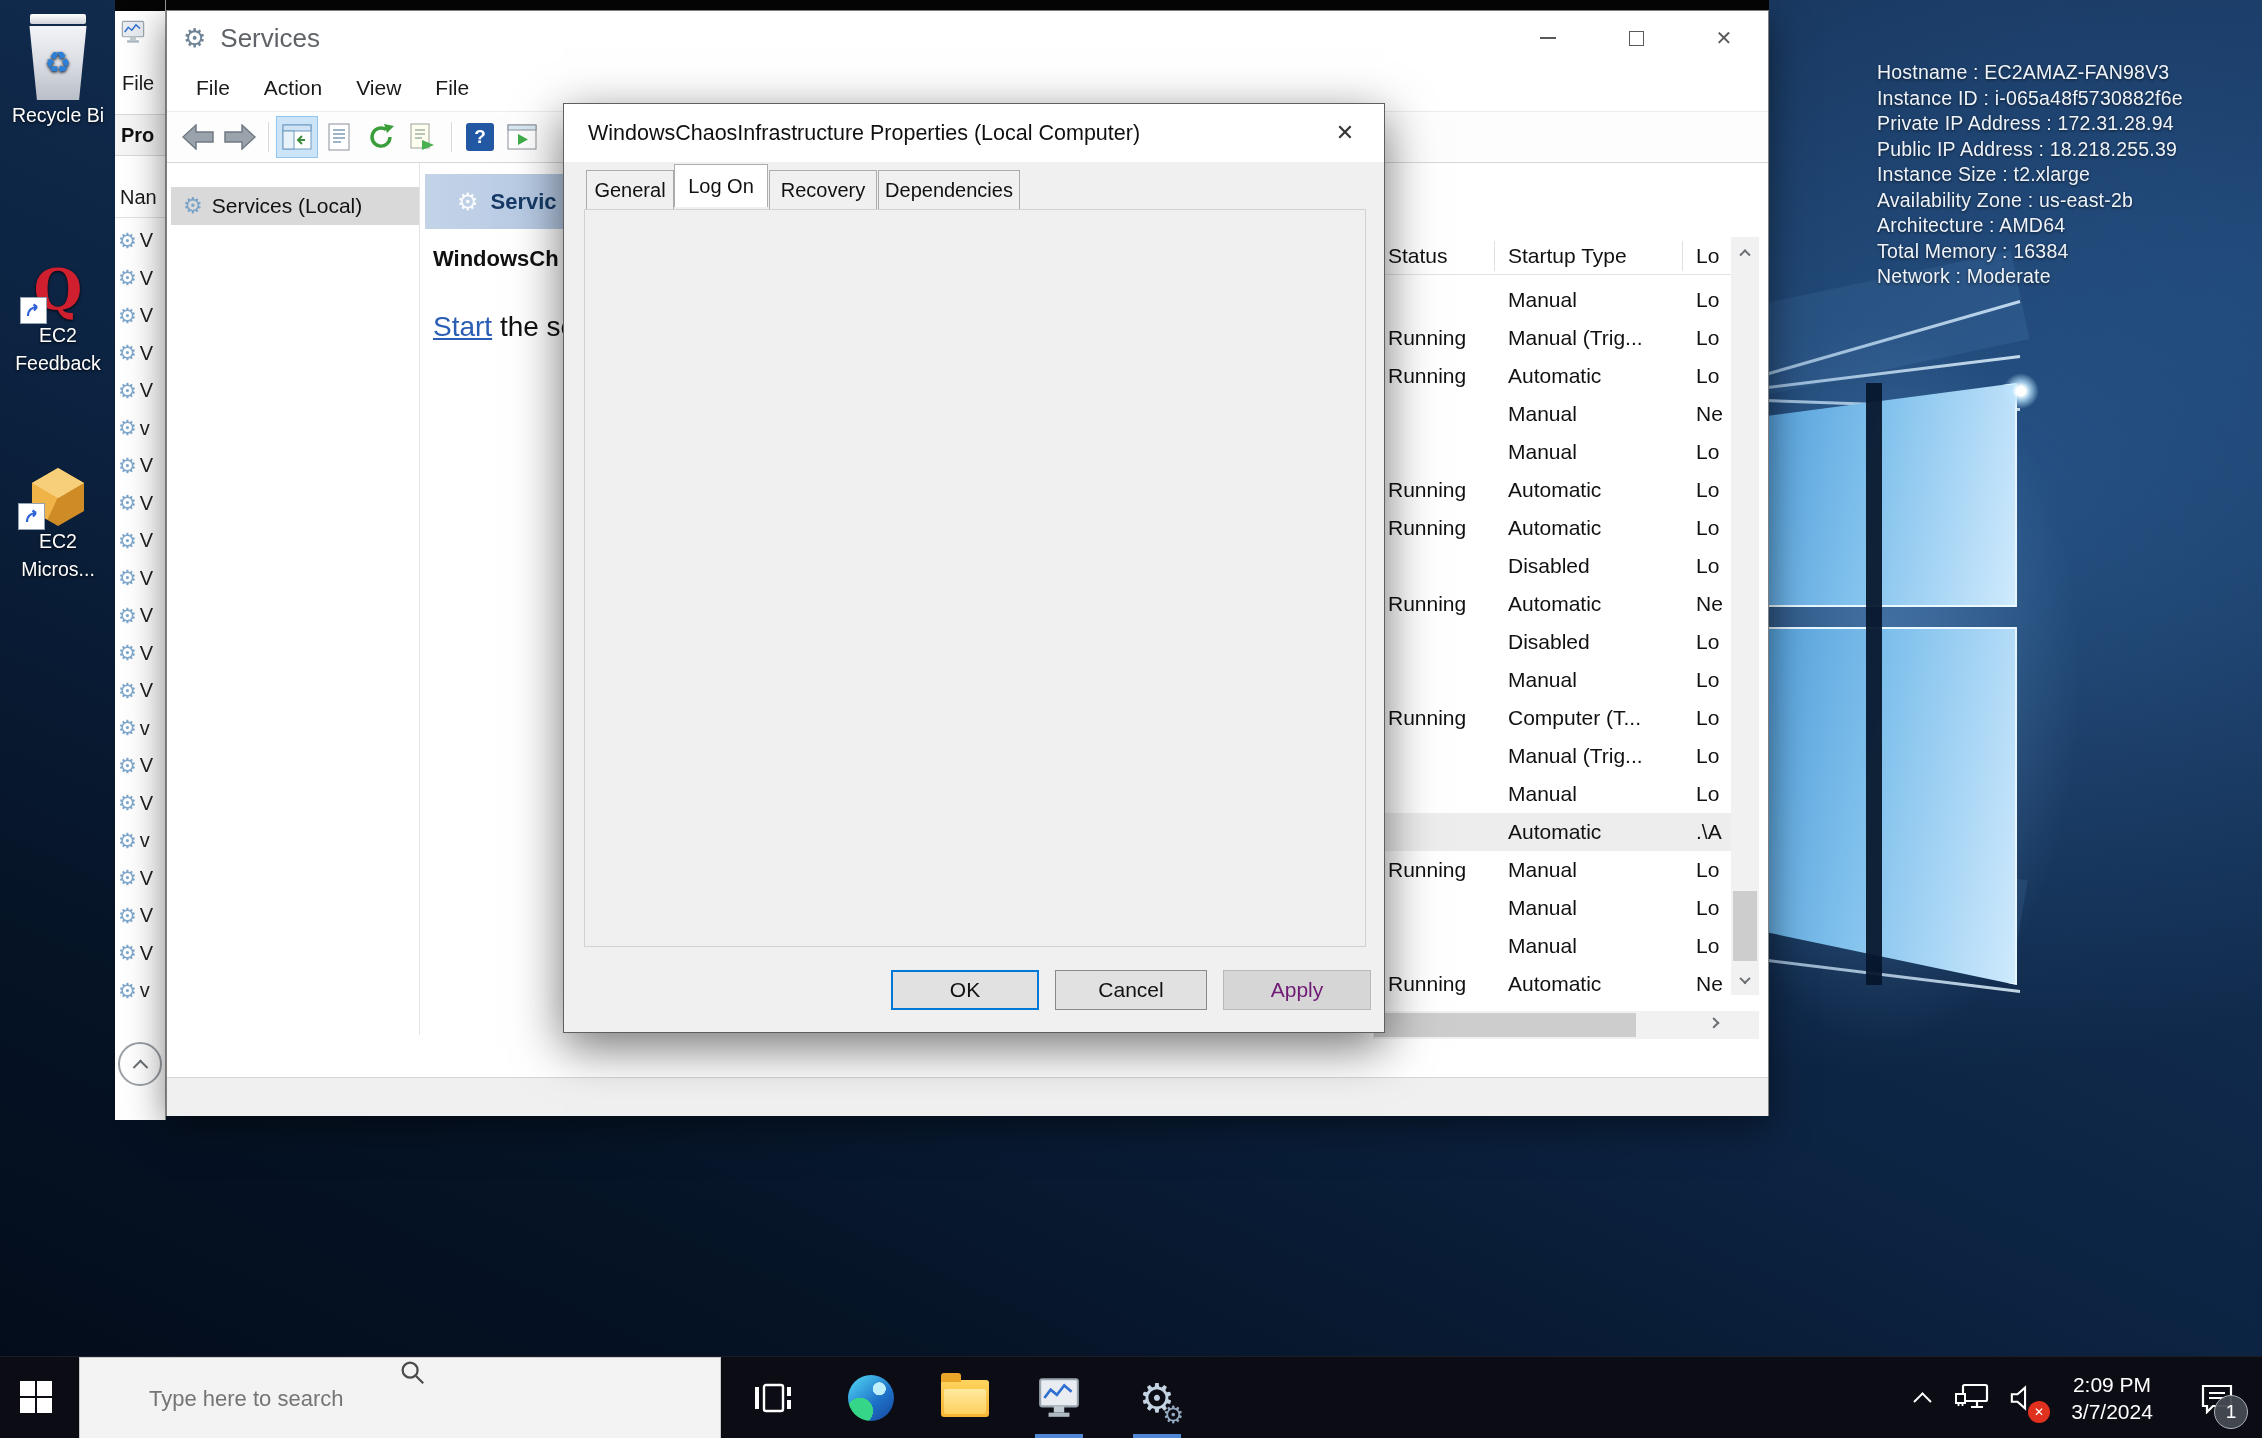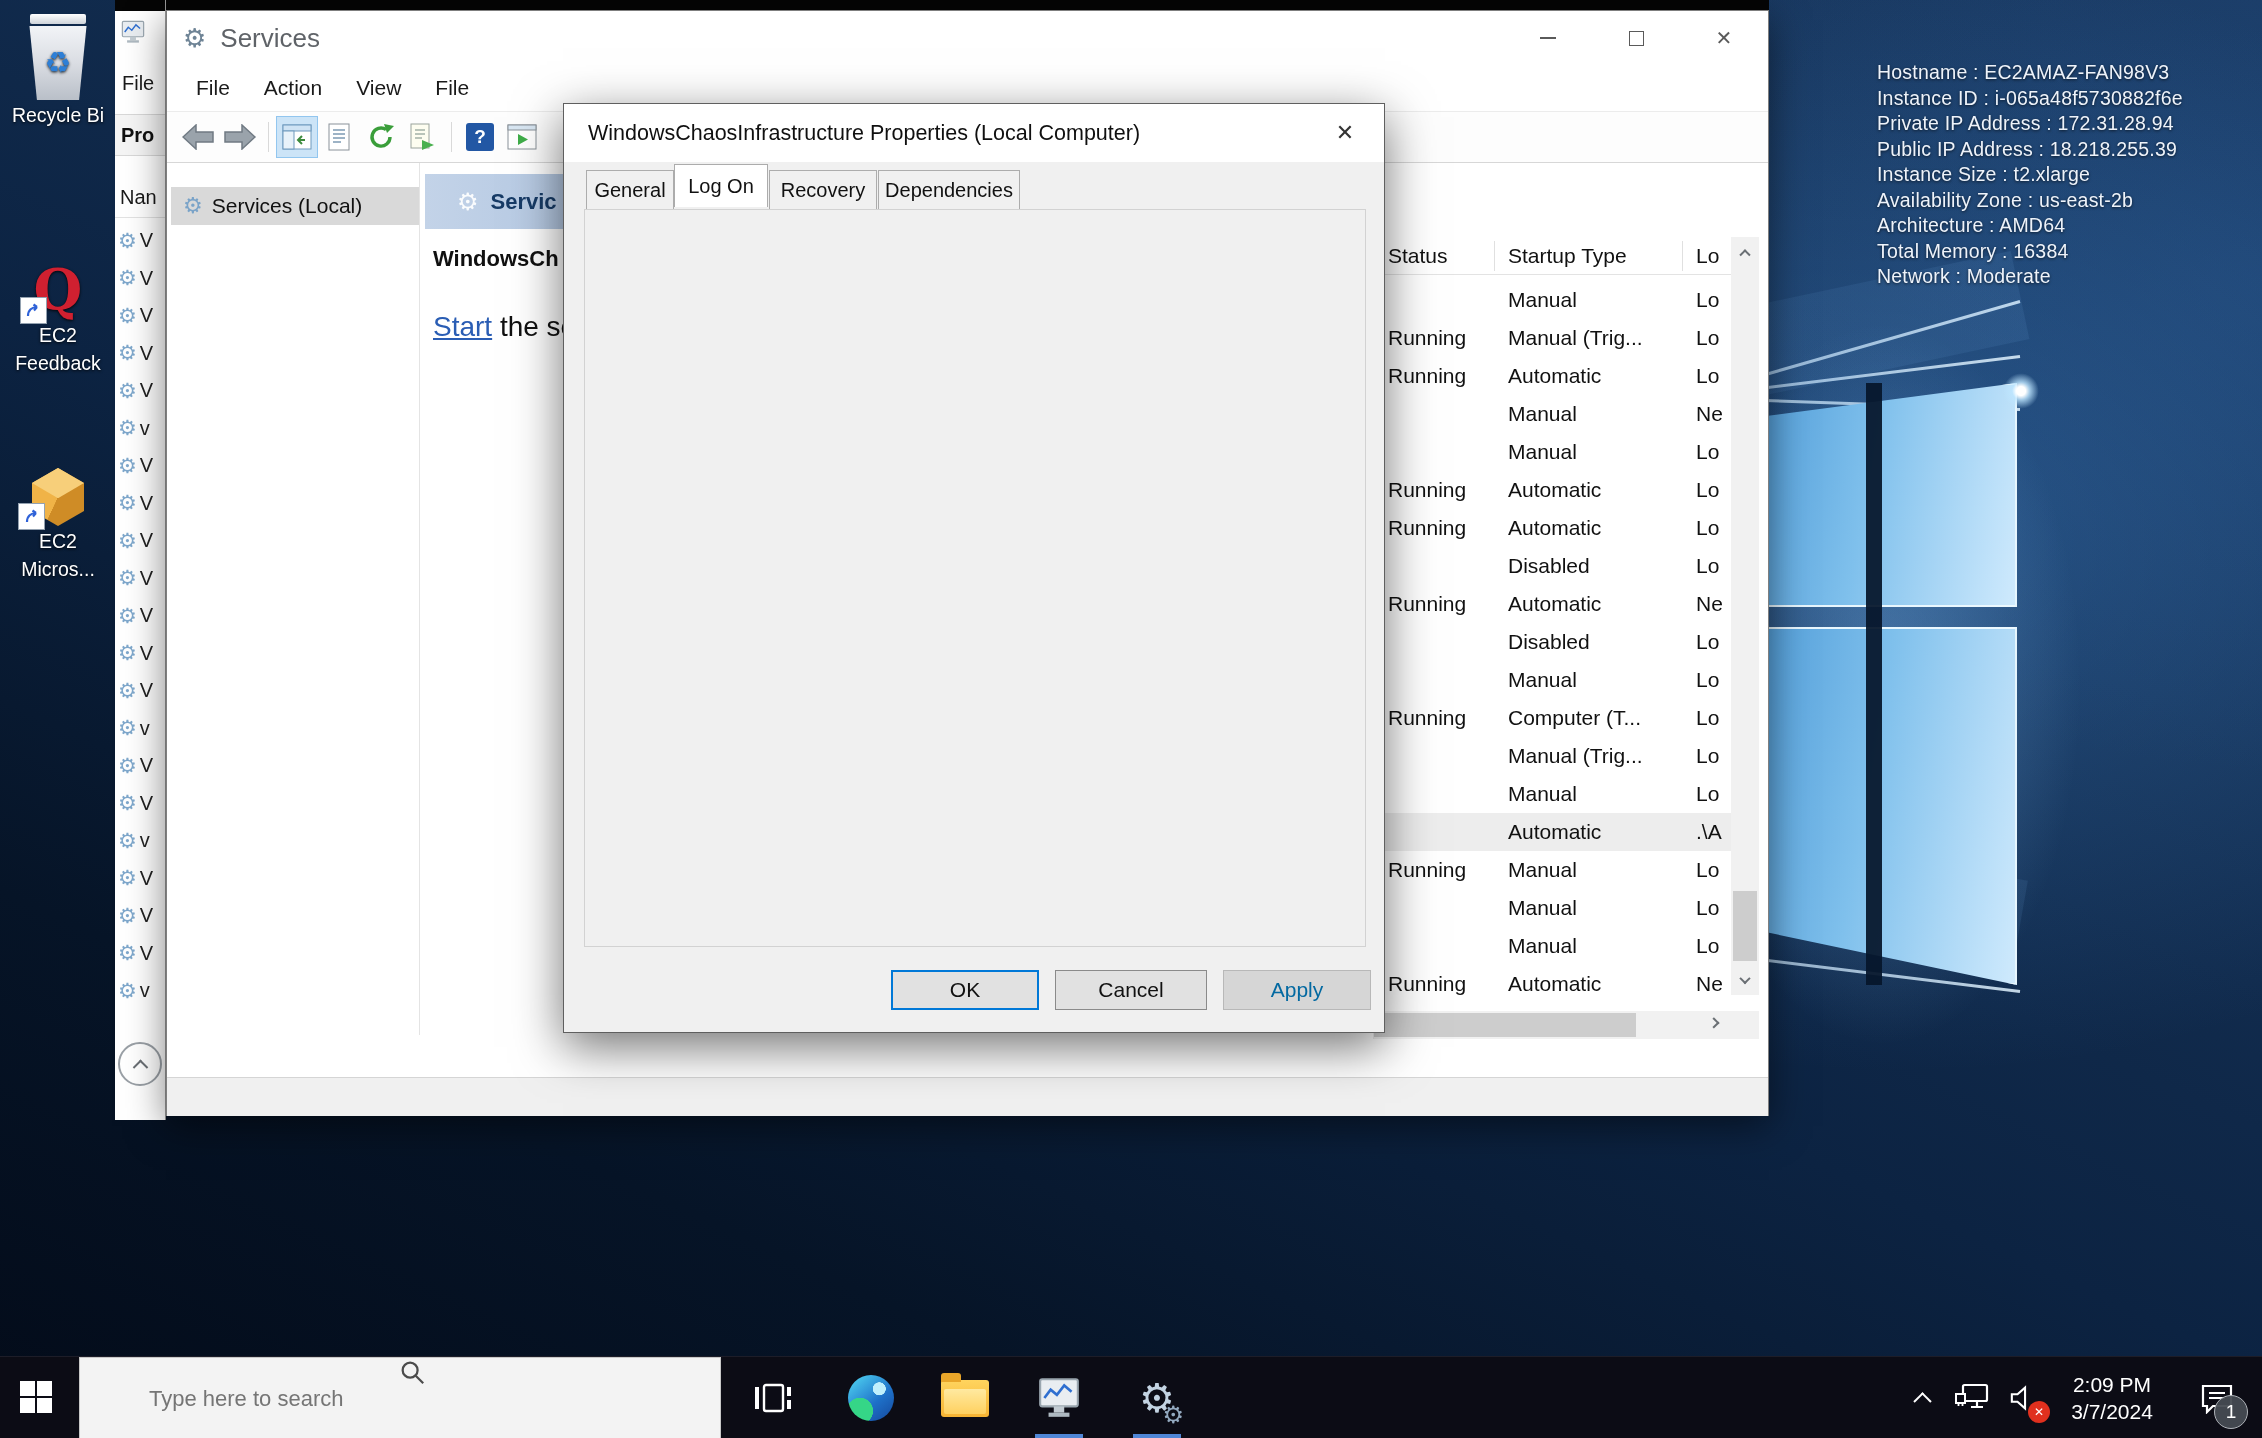--- a/index.html
+++ b/index.html
@@ -158,21 +158,21 @@
   .flabel.dim { color:#7e7e7e; }
   .radio { position:absolute; width:21px; height:21px; border:1.5px solid #595959; border-radius:50%; background:#fff; }
   .radio.on::after { content:""; position:absolute; left:4px; top:4px; width:10px; height:10px; border-radius:50%; background:#222; }
   .checkbox { position:absolute; width:20px; height:20px; border:1.5px solid #ababab; background:#fcfcfc; }
   .tfield { position:absolute; width:312px; height:44px; border:1.5px solid #737373; background:#fff;
             font-family:"Liberation Sans", sans-serif; font-size:21px; color:#111; padding:0 9px; }
   .tfield.pw { font-size:17px; letter-spacing:3px; color:#111; }
   .btn { position:absolute; height:40px; background:#e1e1e1; border:1.5px solid #8a8a8a; display:flex;
          align-items:center; justify-content:center; font-size:21px; color:#111; }
   .btn.focus { border:2px solid #0078d7; }
-  .btn.disabled { background:#d6d6d6; border-color:#b8b8b8; color:#0369a1; }
+  .btn.disabled { background:#d6d6d6; border-color:#b8b8b8; color:#701a75; }
 
   
   .taskbar { position:absolute; left:0; top:1356px; width:2262px; height:82px; background:#0c0c15; border-top:1px solid #1d1d28; }
   .tb { position:absolute; top:0; height:82px; display:flex; align-items:center; justify-content:center; }
   .start { left:0; width:74px; }
   .search { left:79px; width:642px; background:#f3f3f3; justify-content:flex-start; border:1px solid #c8c8c8;flex-direction:column; }
   .search svg { margin-left:24px; }
   .search input { border:none; outline:none; background:transparent; font-family:"Liberation Sans",sans-serif;
                   font-size:22px; color:#333; margin-left:18px; width:520px; }
   .taskview { left:740px; width:66px; }

